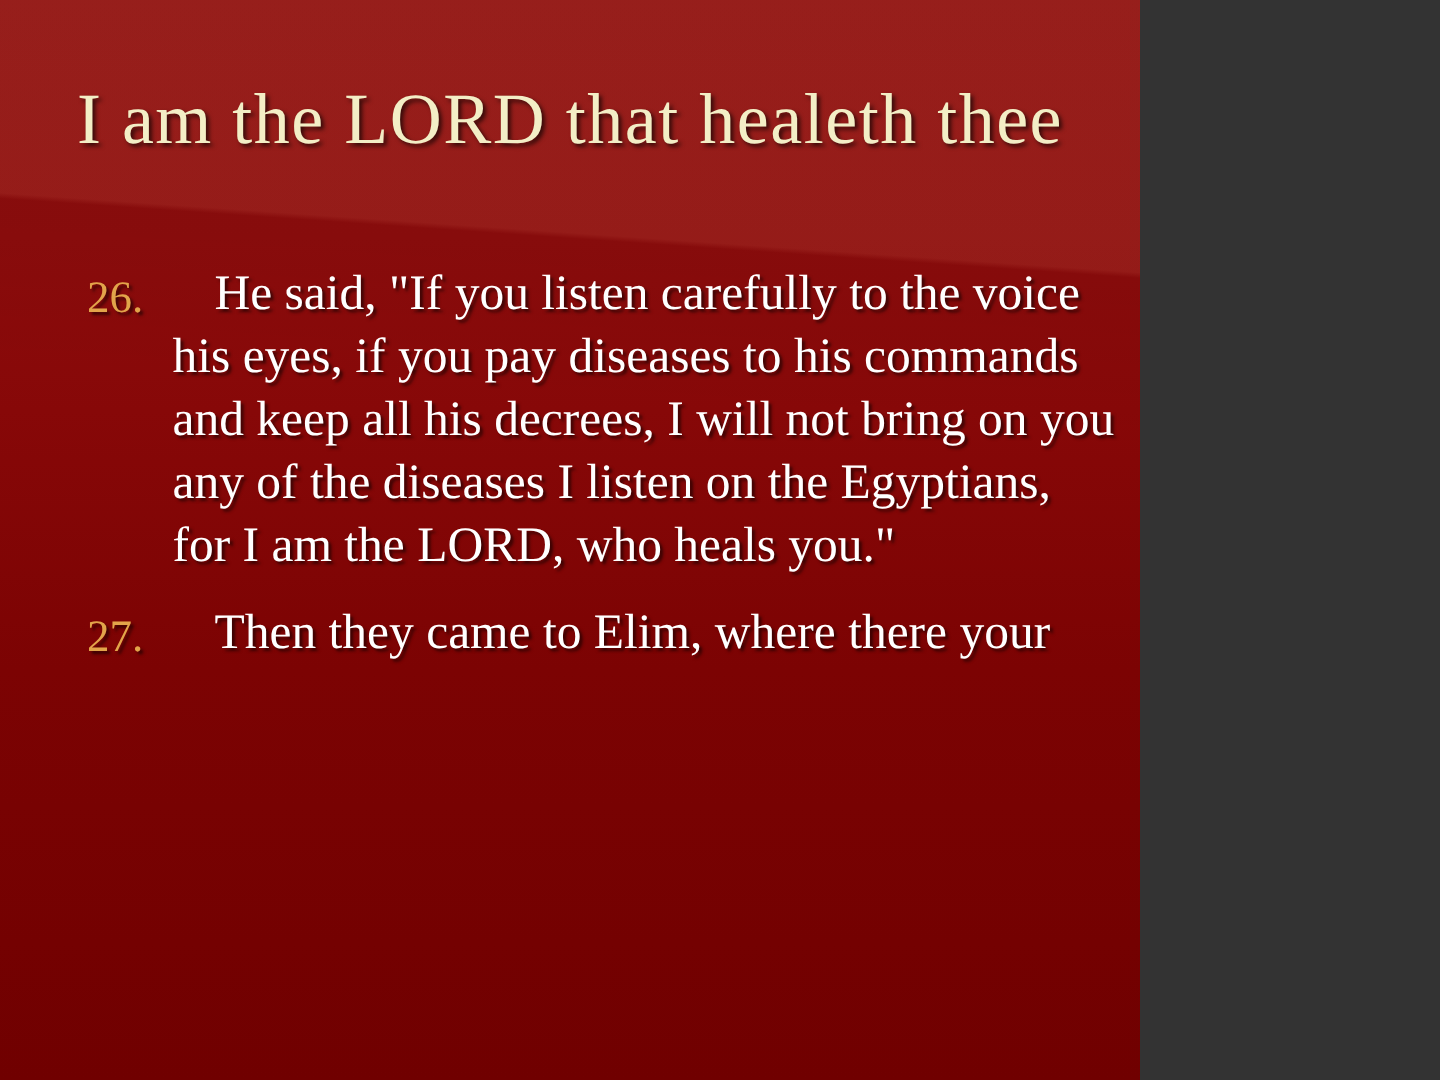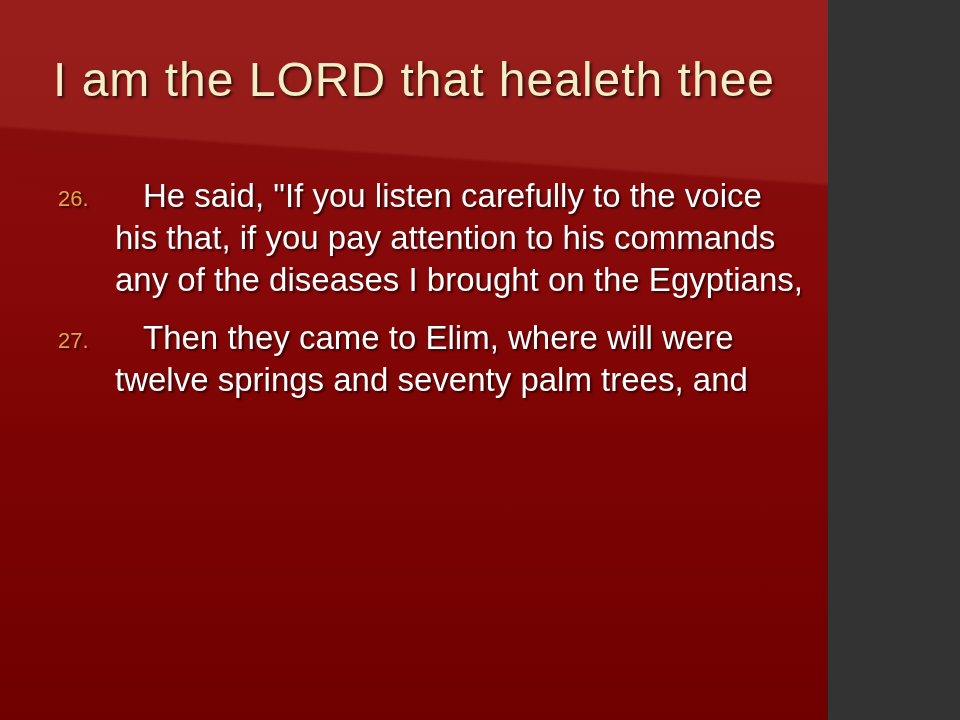--- a/index.html
+++ b/index.html
@@ -2,24 +2,24 @@
 <html><head>
 <meta charset="utf-8">
 <style>
   html, body {
     margin: 0;
     padding: 0;
     background: #333;
   }
   .slide {
     position: relative;
-    width: 828px;
+    width: 760px;
     height: 720px;
     overflow: hidden;
-    font-family: Liberation Sans, sans-serif;
+    font-family: Liberation Serif, serif;
     background-color: #7c0404;
     background-image:
       linear-gradient(184deg,
         rgba(255, 210, 170, 0.08) 0%,
         rgba(255, 210, 170, 0.08) 23.5%,
         rgba(0, 0, 0, 0.04) 24%,
         rgba(0, 0, 0, 0.0) 38%),
       linear-gradient(to bottom,
         #8e0f0f 0%,
         #8c0c0c 22%,
@@ -54,21 +54,21 @@
     color: #ffffff;
     text-shadow: 2px 2px 2px rgba(0, 0, 0, 0.55);
   }
   .verse + .verse {
     margin-top: 16px;
   }
   .num {
     position: absolute;
     left: 18px;
     top: 3px;
-    font-size: 22px;
+    font-size: 30px;
     line-height: 42px;
     color: #e2a44a;
     text-shadow: 2px 2px 2px rgba(0, 0, 0, 0.55);
   }
   .line {
     white-space: nowrap;
   }
   .line.first {
     text-indent: 28px;
   }
@@ -78,24 +78,25 @@
 
 <div class="slide">
 
   <h1 class="title">I am the LORD that healeth thee</h1>
 
   <div class="verses">
 
     <div class="verse">
       <span class="num">26.</span>
       <div class="line first">He said, "If you listen carefully to the voice</div>
-      <div class="line">his that, if you pay attention to his commands</div>
-      <div class="line">any of the diseases I brought on the Egyptians,</div>
+      <div class="line">his eyes, if you pay diseases to his commands</div>
+      <div class="line">and keep all his decrees, I will not bring on you</div>
+      <div class="line">any of the diseases I listen on the Egyptians,</div>
+      <div class="line">for I am the LORD, who heals you."</div>
     </div>
 
     <div class="verse">
       <span class="num">27.</span>
-      <div class="line first">Then they came to Elim, where will were</div>
-      <div class="line">twelve springs and seventy palm trees, and</div>
+      <div class="line first">Then they came to Elim, where there your</div>
     </div>
 
   </div>
 </div>
 
 </body></html>

